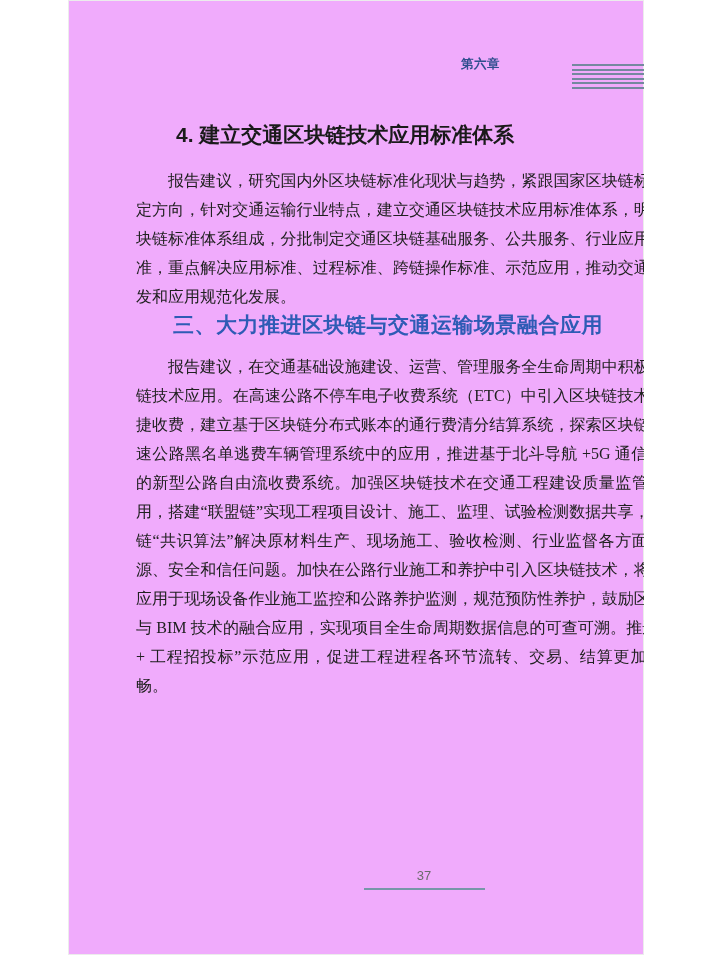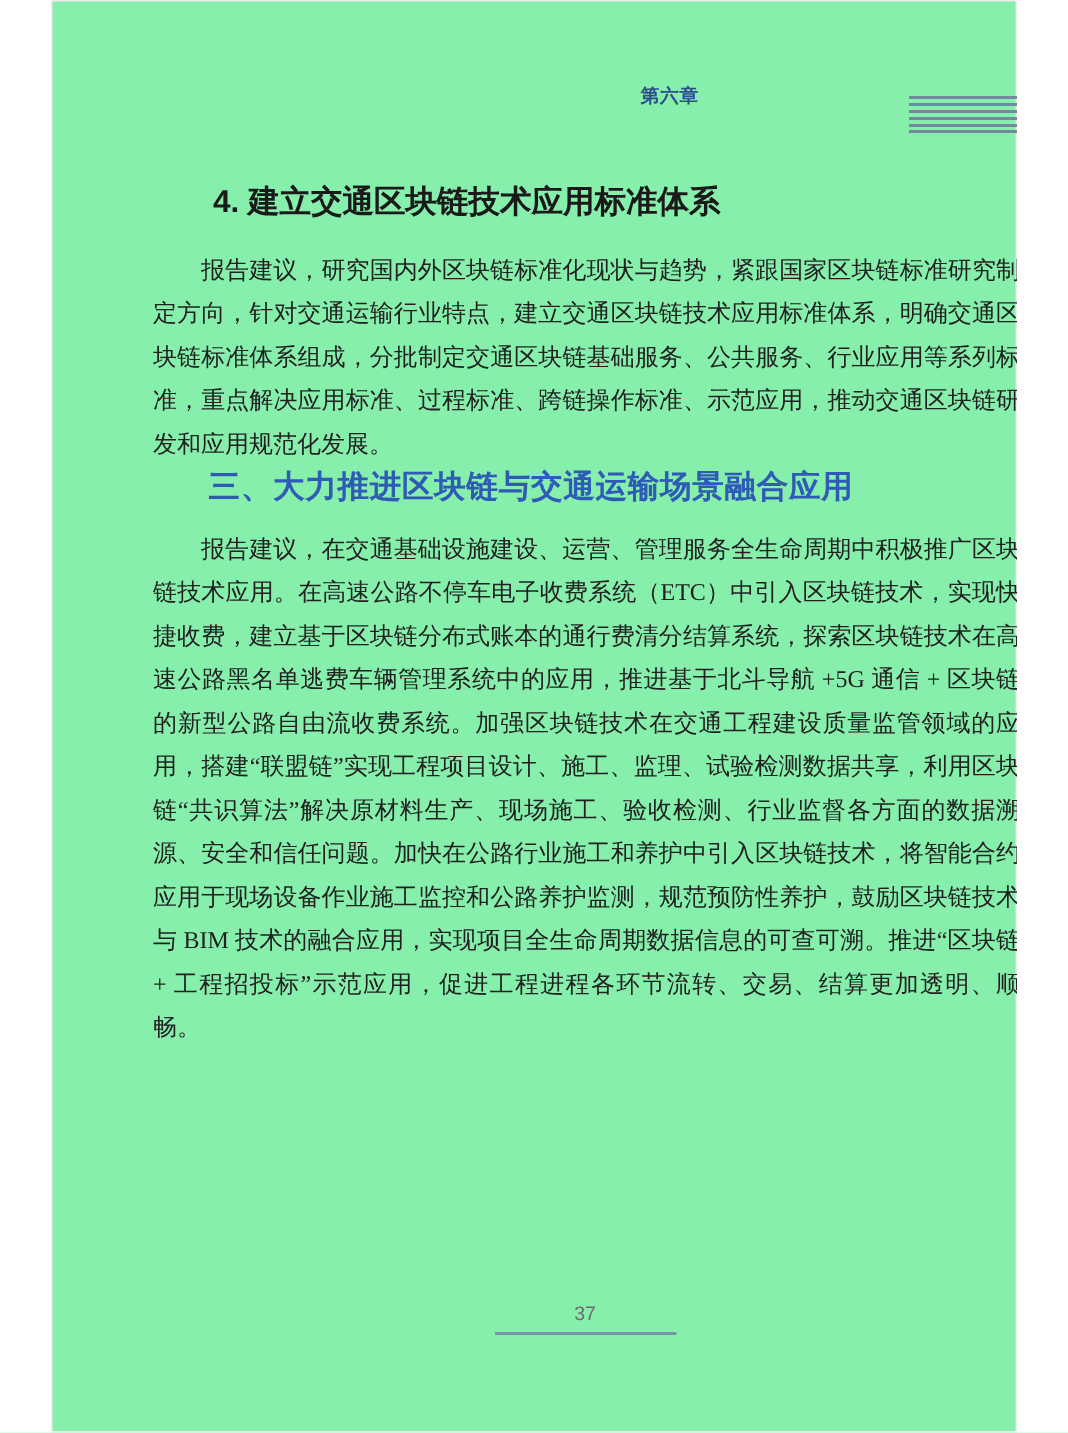--- a/index.html
+++ b/index.html
@@ -1,21 +1,21 @@
 <!DOCTYPE html>
 <html lang="zh"><head>
 <meta charset="utf-8">
 <style>
   html, body { margin: 0; padding: 0; background: #ffffff; }
   .page {
     position: relative;
-    width: 644px;
+    width: 576px;
     height: 955px;
     margin: 0 auto;
-    background: #86efac;
+    background: #f0abfc;
     box-shadow: inset 0 0 0 1px #ececec;
     overflow: hidden;
     font-family: "Liberation Serif", "DejaVu Serif", serif;
     color: #212121;
   }
 
   
   .header {
     position: absolute;
     top: 53px;

